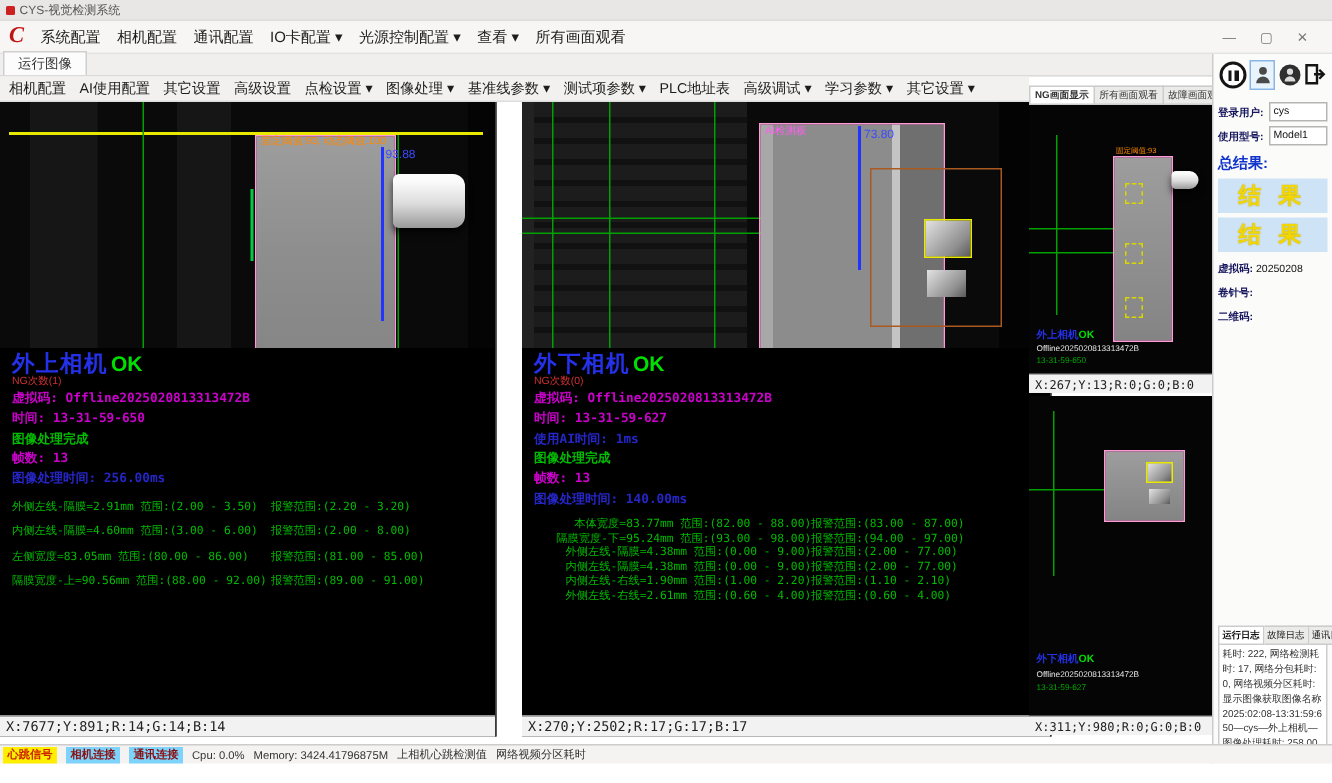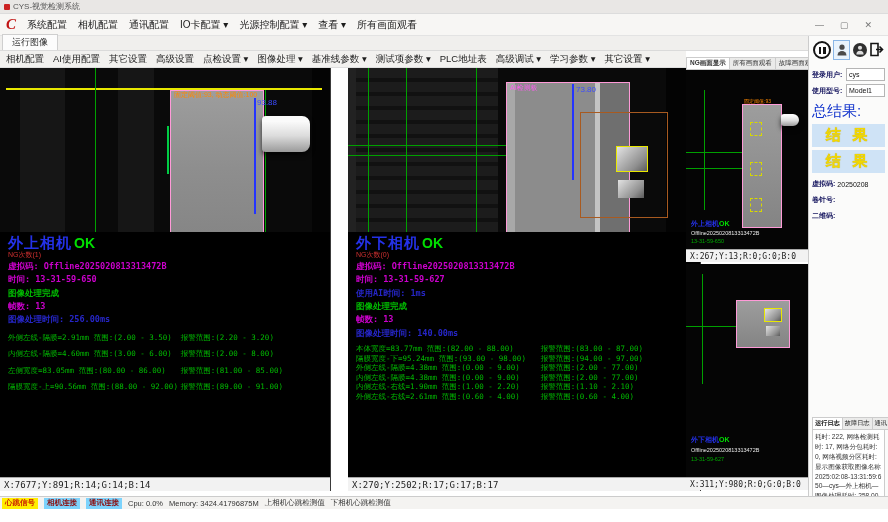--- a/index.html
+++ b/index.html
@@ -63,21 +63,21 @@
   .res-title .ok{color:#00e000;font-size:14px;margin-left:2px;letter-spacing:0;}
   .res-ng{font-size:7px;color:#d03030;line-height:1;margin-top:1px;}
   .res-line{font-family:"DejaVu Sans Mono",monospace;font-size:8.5px;font-weight:bold;
     margin-top:4px;white-space:nowrap;line-height:1.1;}
   .c-m{color:#cc00cc;} .c-g{color:#00bb00;} .c-b{color:#2626c8;}
   .meas{margin-top:7px;}
   .meas-row{display:flex;font-family:"DejaVu Sans Mono",monospace;font-size:7.5px;
     color:#00bb00;white-space:nowrap;line-height:1;}
   .meas-row .t{flex:0 0 55%;overflow:hidden;}
   #view-left .meas-row{margin-top:9px;}
-  #view-right .meas-row{margin-top:2px;}
+  #view-right .meas-row{margin-top:2px;text-align:right;}
 
   
   .thumbtabs{position:absolute;left:686px;top:57px;width:122px;height:13px;display:flex;
     background:#f4f4f3;font-size:6.5px;color:#333;}
   .thumbtab{padding:1px 3px;border:1px solid #ccc;border-left:none;background:#ebebea;
     white-space:nowrap;display:flex;align-items:center;}
   .thumbtab.active{background:#fff;font-weight:bold;border-left:1px solid #ccc;}
   .thumb{position:absolute;left:686px;width:122px;background:#000;display:flex;
     flex-direction:column;}
   #thumb1{top:70px;height:192px;}
@@ -100,21 +100,21 @@
     display:flex;align-items:center;justify-content:center;gap:2px;}
   .icn-pause span{width:2.5px;height:7px;background:#151515;}
   .icn-user-sel{width:15px;height:18px;border:1px solid #8ab6e6;background:#e9f3fc;
     display:flex;align-items:center;justify-content:center;}
   .icn-user-dark{width:14px;height:14px;border-radius:50%;background:#2f2f2f;
     display:flex;align-items:center;justify-content:center;}
   .field{display:flex;align-items:center;margin:3px 0;}
   .field .lb{width:34px;color:#15155e;font-weight:bold;flex:0 0 auto;}
   .tbox{flex:1;height:11px;background:#fff;border:1px solid #b5b5b5;font-size:7px;
     padding:0 2px;display:flex;align-items:center;color:#111;}
-  .total-label{color:#1133cc;font-weight:normal;font-size:15px;margin:5px 0 2px;}
+  .total-label{color:#1133cc;font-weight:bold;font-size:10px;margin:5px 0 2px;}
   .result-cell{background:#cfe3f6;color:#f2d800;font-weight:bold;font-size:15px;
     text-align:center;letter-spacing:4px;padding:2px 0;margin:3px 0;
     text-shadow:0 0 1px #b89c00;font-family:"Liberation Serif",serif;}
   .kv{margin:6px 0;display:flex;align-items:center;}
   .kv .lb{color:#15155e;font-weight:bold;margin-right:2px;}
   .log-block{position:absolute;left:3px;right:3px;bottom:6px;}
   .log-tabs{display:flex;font-size:6.2px;}
   .log-tab{padding:1px 2px;border:1px solid #ccc;border-left:none;background:#ebebea;
     white-space:nowrap;}
   .log-tab.active{background:#fff;font-weight:bold;border-left:1px solid #ccc;}
@@ -370,16 +370,16 @@
     </div>
   </div>
 
   <div class="bottombar">
     <span class="badge yellow">心跳信号</span>
     <span class="badge red">相机连接</span>
     <span class="badge red">通讯连接</span>
     <span>Cpu: 0.0%</span>
     <span>Memory: 3424.41796875M</span>
     <span>上相机心跳检测值</span>
-    <span>下相机心跳检测值</span>
+    <span>网络视频分区耗时</span>
   </div>
 
 </div>
 
 </body></html>

